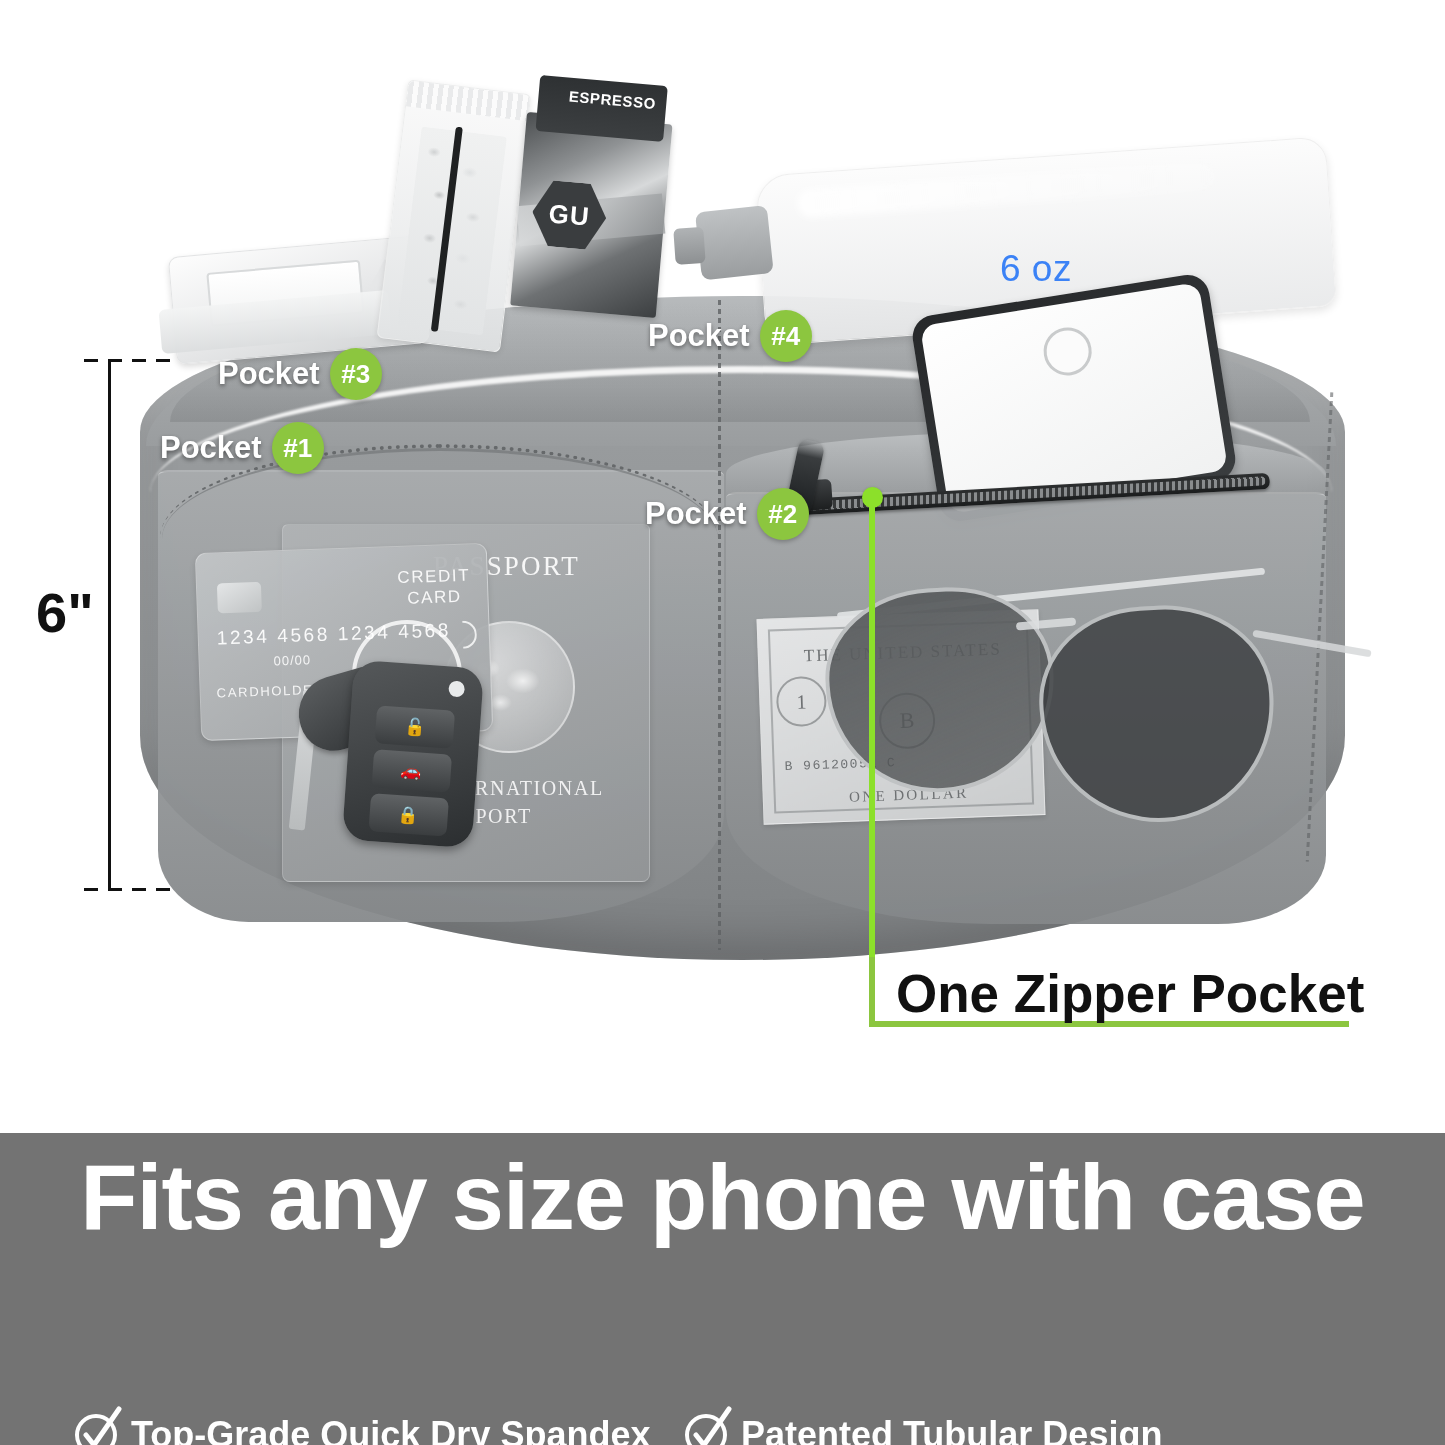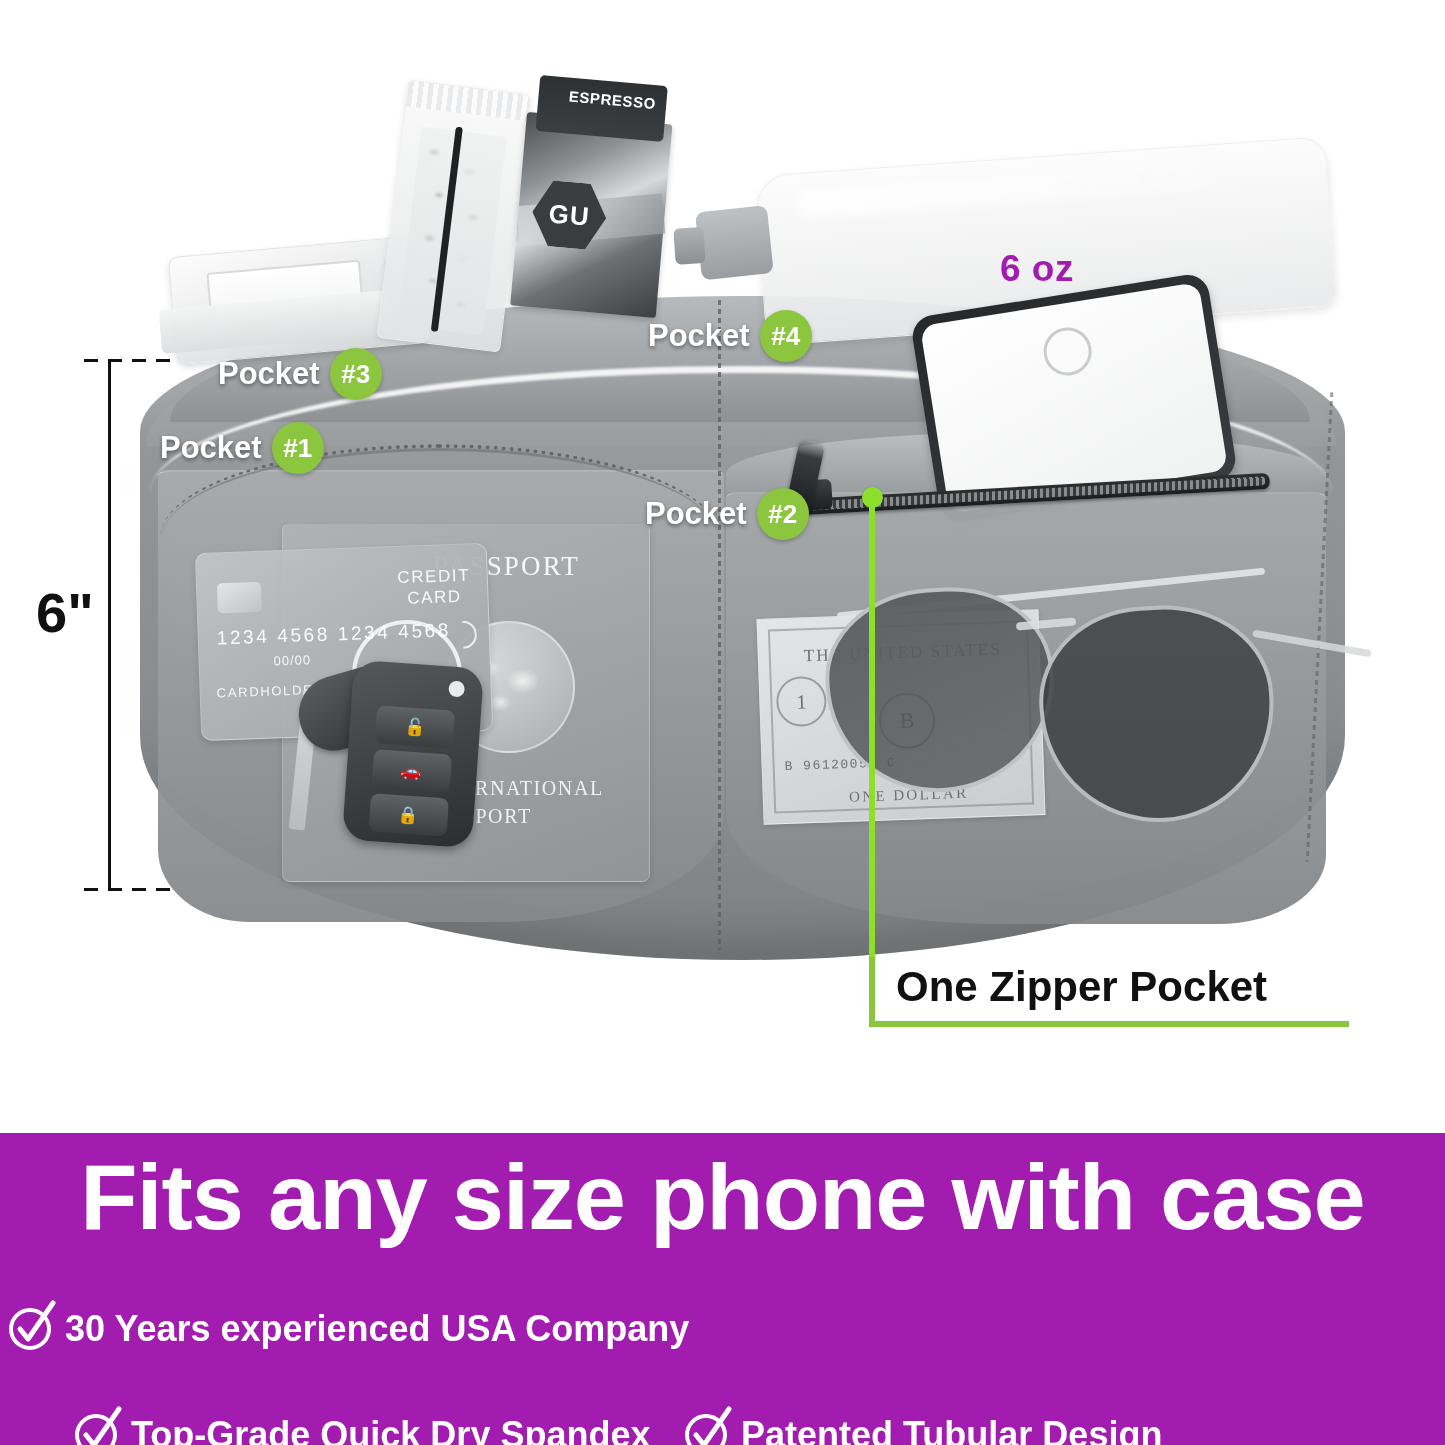--- a/index.html
+++ b/index.html
@@ -205,21 +205,21 @@
     position:absolute;left:-86px;top:46px;width:30px;height:36px;
     background:linear-gradient(180deg,#b0b3b5,#8d9092);border-radius:6px;
   }
   .flask-sheen{
     position:absolute;left:40px;top:16px;width:420px;height:28px;
     background:linear-gradient(90deg,rgba(255,255,255,.9),rgba(255,255,255,.1));
     border-radius:16px;filter:blur(3px);
   }
   .oz-label{
     position:absolute;left:1000px;top:248px;
-    font-size:37px;font-weight:bold;color:#a21caf;letter-spacing:.5px;
+    font-size:37px;font-weight:normal;color:#3b82f6;letter-spacing:.5px;
   }
 
   
   .phone{
     left:924px;top:294px;width:300px;height:208px;
     background:linear-gradient(160deg,#26282a,#3a3d3f);
     border-radius:22px;transform:rotate(-9deg);
     box-shadow:0 4px 9px rgba(0,0,0,.25);
   }
   .phone-screen{
@@ -408,21 +408,21 @@
     position:absolute;left:862px;top:487px;width:21px;height:21px;
     border-radius:50%;box-shadow:0 1px 3px rgba(0,0,0,.3);
   }
   .leader-line{
     position:absolute;left:869px;top:497px;width:6px;height:525px;
   }
   .bracket-v{position:absolute;left:869px;top:957px;width:6px;height:70px;}
   .bracket-h{position:absolute;left:869px;top:1021px;width:480px;height:6px;}
   #zipper-callout{
     position:absolute;left:896px;top:963px;
-    font-size:42px;font-weight:bold;color:#111;white-space:nowrap;
+    font-size:53px;font-weight:bold;color:#111;white-space:nowrap;
   }
 
   
   .dim-line{position:absolute;left:108px;top:360px;width:3px;height:530px;background:#111;}
   .dim-dash-top{
     position:absolute;left:84px;top:359px;width:96px;height:3px;
     background:repeating-linear-gradient(90deg,#111 0 14px,transparent 14px 24px);
   }
   .dim-dash-bot{
     position:absolute;left:84px;top:888px;width:96px;height:3px;
@@ -578,34 +578,25 @@
     <div class="bracket-v" style="background: rgb(140, 198, 63);"></div>
     <div class="bracket-h" style="background: rgb(140, 198, 63);"></div>
     <div id="zipper-callout">One Zipper Pocket</div>
 
     <div class="dim-dash-top"></div>
     <div class="dim-line"></div>
     <div class="dim-dash-bot"></div>
     <div id="dim-text">6"</div>
   </div>
 
-  <div id="banner" style="background: #a21caf;">
+  <div id="banner" style="background: #737373;">
     <div id="headline">Fits any size phone with case</div>
 
     <div class="bullets">
       <div class="brow">
-        <div class="bcell c2">
-          <span class="check">
-            <svg width="52" height="56" viewBox="0 0 52 56">
-              <circle cx="23" cy="31" r="19" fill="none" stroke="#ffffff" stroke-width="4"></circle>
-              <path d="M13 31 L21 41 L46 5" fill="none" stroke="#ffffff" stroke-width="5" stroke-linecap="round" stroke-linejoin="round"></path>
-            </svg>
-          </span>
-          <span class="btext">30 Years experienced USA Company</span>
-        </div>
       </div>
 
       <div class="brow" style="margin-top:34px;">
         <div class="bcell c1">
           <span class="check">
             <svg width="52" height="56" viewBox="0 0 52 56">
               <circle cx="23" cy="31" r="19" fill="none" stroke="#ffffff" stroke-width="4"></circle>
               <path d="M13 31 L21 41 L46 5" fill="none" stroke="#ffffff" stroke-width="5" stroke-linecap="round" stroke-linejoin="round"></path>
             </svg>
           </span>

